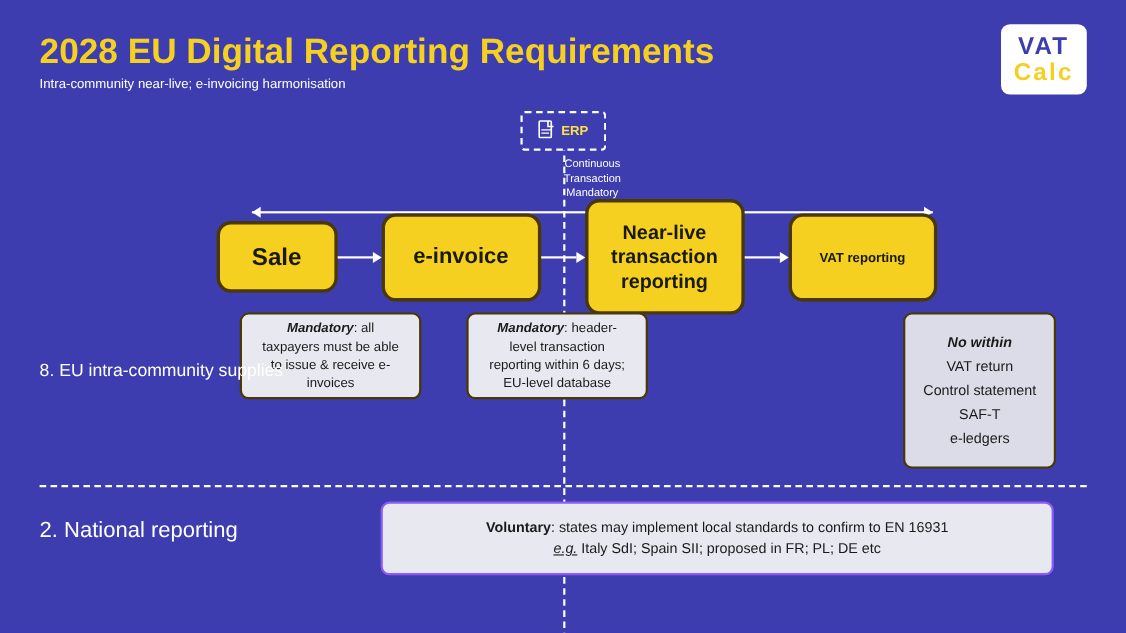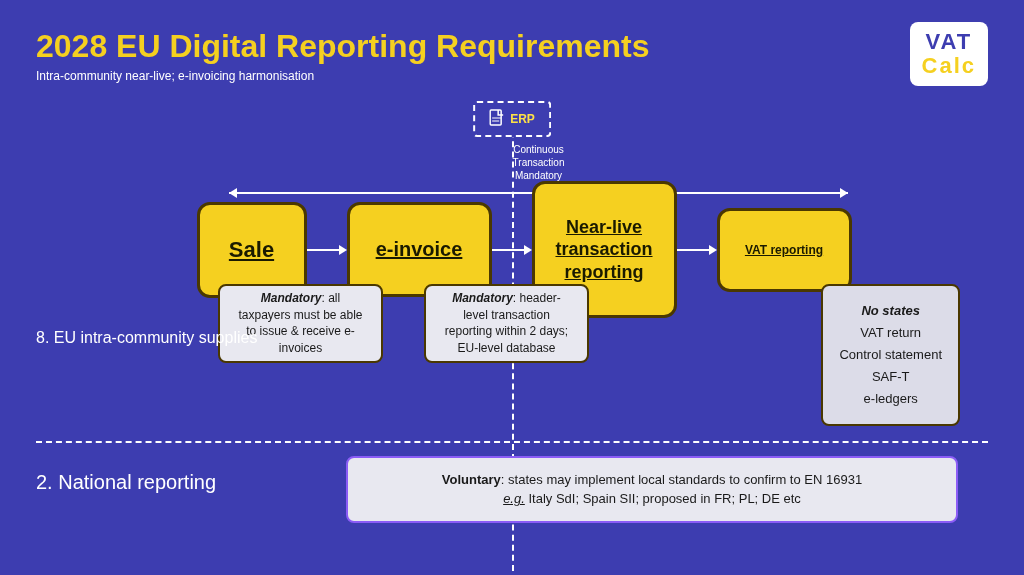--- a/index.html
+++ b/index.html
@@ -165,31 +165,30 @@
       align-items: center;
       justify-content: center;
       gap: 0;
       z-index: 4;
     }
 
     .yellow-box {
       background: #f5d020;
       border: 3px solid #4a3800;
       border-radius: 13px;
-      padding: 32px 20px;
+      padding: 16px 20px;
       font-size: 22px;
       font-weight: 700;
       color: #1a1a00;
       text-align: center;
       min-width: 110px;
       min-height: 65px;
       display: flex;
       align-items: center;
       justify-content: center;
-      text-decoration: underline;
     }
 
     .yellow-box.wide {
       min-width: 145px;
       min-height: 80px;
       font-size: 20px;
       line-height: 1.25;
     }
 
     .arrow-right {
@@ -381,26 +380,26 @@
     <div class="section-label-1">8. EU intra-community supplies</div>
 
     <div style="position:absolute;top:183px;left:182px;z-index:4;">
       <div class="desc-box">
         <span class="bold-italic">Mandatory</span><span>: all taxpayers must be able to issue &amp; receive e-invoices</span>
       </div>
     </div>
 
     <div style="position:absolute;top:183px;left:388px;z-index:4;">
       <div class="desc-box">
-        <span class="bold-italic">Mandatory</span><span>: header-level transaction reporting within 2 days; EU-level database</span>
+        <span class="bold-italic">Mandatory</span><span>: header-level transaction reporting within 6 days; EU-level database</span>
       </div>
     </div>
 
     <div style="position:absolute;top:183px;right:28px;z-index:5;background:#dcdce8;border:2px solid #4a3800;border-radius:8px;padding:14px 16px;font-size:13px;color:#1a1a1a;text-align:center;line-height:1.7;min-width:130px;">
-      <div style="font-weight:700;font-style:italic;">No states</div>
+      <div style="font-weight:700;font-style:italic;">No within</div>
       <div>VAT return</div>
       <div>Control statement</div>
       <div>SAF-T</div>
       <div>e-ledgers</div>
     </div>
 
     <div class="h-divider"></div>
 
     <div class="section-label-2">2. National reporting</div>
 

